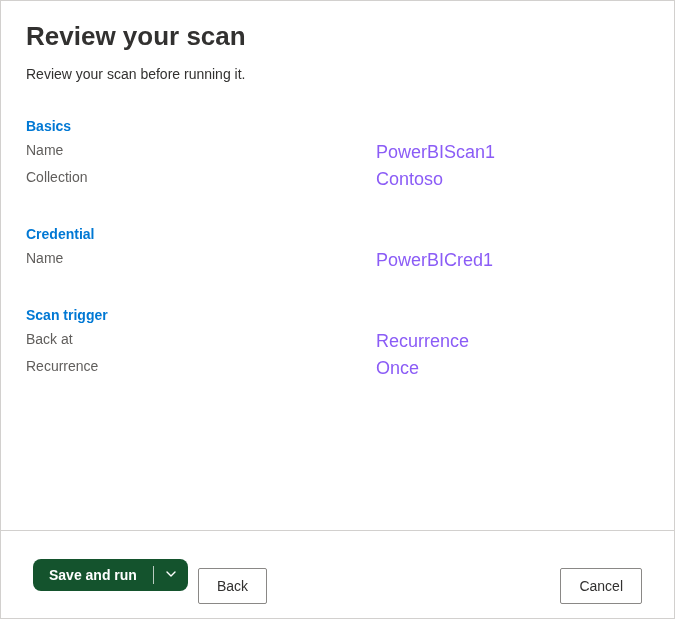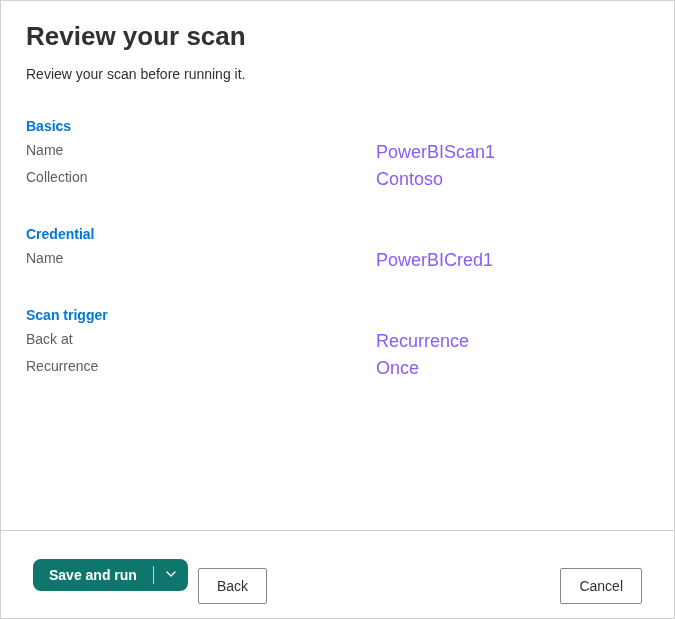--- a/index.html
+++ b/index.html
@@ -72,21 +72,21 @@
       height: 36px;
       padding: 0 18px;
       border-radius: 2px;
       cursor: pointer;
       display: inline-flex;
       align-items: center;
       justify-content: center;
       margin-top: 23px;
     }
     .btn-primary-split {
-      background: #0f766e;
+      background: #14532d;
       color: #ffffff;
       border: none;
       display: inline-flex;
       align-items: stretch;
       height: 32px;
       border-radius: 8px;
       overflow: hidden;
     }
     .btn-primary-label {
       padding: 0 16px;

